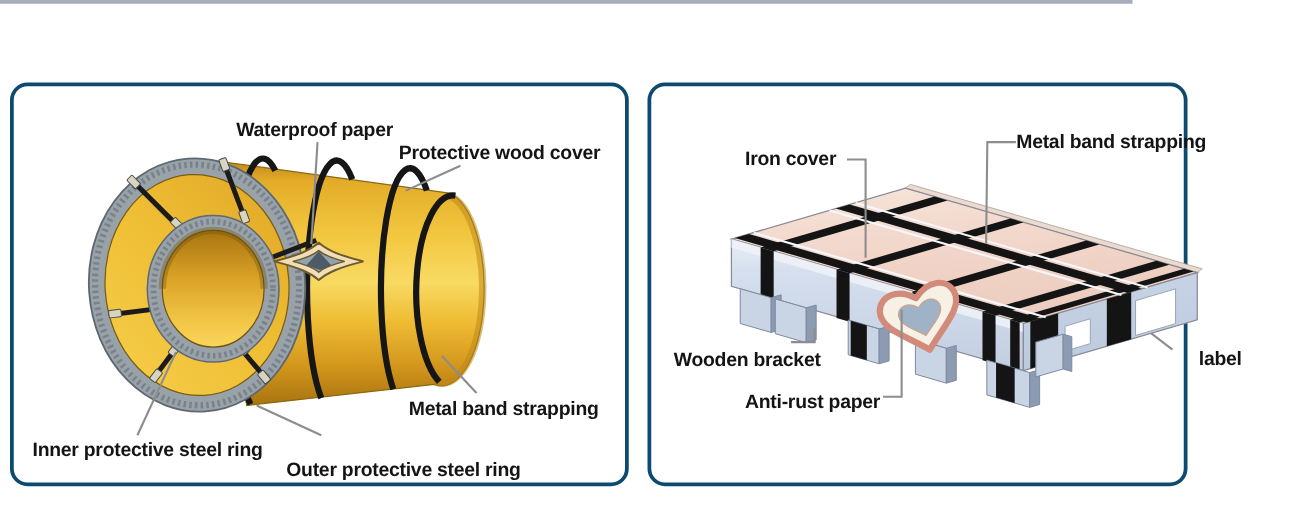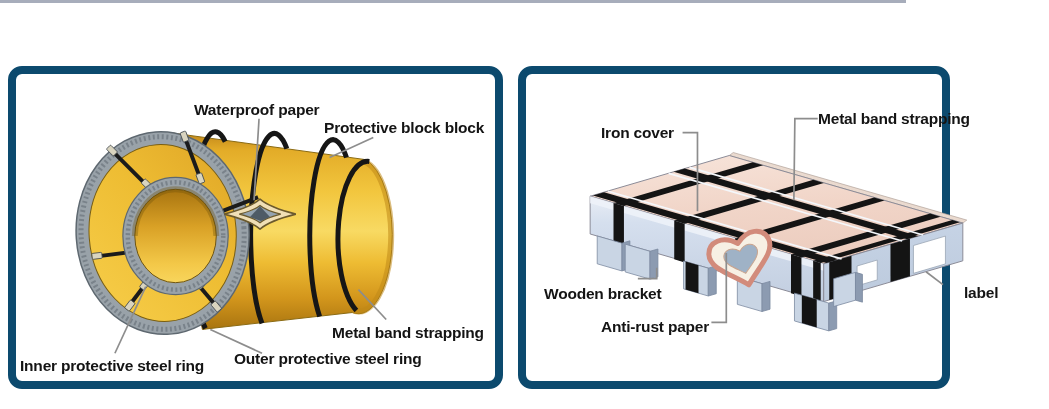--- a/index.html
+++ b/index.html
@@ -1,19 +1,19 @@
 <!DOCTYPE html>
 <html><head>
 <meta charset="utf-8">
 <style>
   html,body{margin:0;padding:0;background:#ffffff;}
   #stage{position:relative;width:1049px;height:409px;background:#ffffff;overflow:hidden;
          font-family:"Liberation Sans",sans-serif;}
   .top-rule{position:absolute;left:0;top:0;width:906px;height:3px;background:#a7adbb;}
-  .panel{position:absolute;top:66px;height:323px;background:#ffffff;border:8px solid #0c4a6e;
+  .panel{position:absolute;top:66px;height:323px;background:#ffffff;border:3px solid #0c4a6e;
          border-radius:14px;box-sizing:border-box;}
   #panel-coil{left:8px;width:495px;}
   #panel-crate{left:518px;width:432px;}
   .panel svg{position:absolute;left:0;top:0;}
   .lbl{position:absolute;font-weight:bold;font-size:15.5px;line-height:17px;color:#141414;
        white-space:nowrap;letter-spacing:-0.2px;}
 </style>
 </head>
 <body>
 
@@ -96,24 +96,24 @@
       <g fill="none" stroke="#8d8d8d" stroke-width="1.7">
         <path d="M244,45 L239,127"></path>
         <path d="M359,64 L315,84"></path>
         <path d="M372,247 L344,217"></path>
         <path d="M99,281 L130,214"></path>
         <path d="M247,281 L195,257"></path>
       </g>
     </svg>
 
     <div class="lbl" style="left:178px;top:27px">Waterproof paper</div>
-    <div class="lbl" style="left:308px;top:45px">Protective block block</div>
+    <div class="lbl" style="left:308px;top:45px">Protective wood cover</div>
     <div class="lbl" style="left:316px;top:250px">Metal band strapping</div>
-    <div class="lbl" style="left:4px;top:283px">Inner protective steel ring</div>
-    <div class="lbl" style="left:218px;top:276px">Outer protective steel ring</div>
+    <div class="lbl" style="left:15px;top:283px">Inner protective steel ring</div>
+    <div class="lbl" style="left:218px;top:299px">Outer protective steel ring</div>
   </div>
 
   <div class="panel" id="panel-crate">
     <svg width="496" height="319" viewBox="0 0 498 321">
       <defs>
         <linearGradient id="topPink" x1="0" y1="0" x2="0.25" y2="1">
           <stop offset="0" stop-color="#f7e4da"></stop>
           <stop offset="0.55" stop-color="#f1d5c8"></stop>
           <stop offset="1" stop-color="#eccdbf"></stop>
         </linearGradient>

